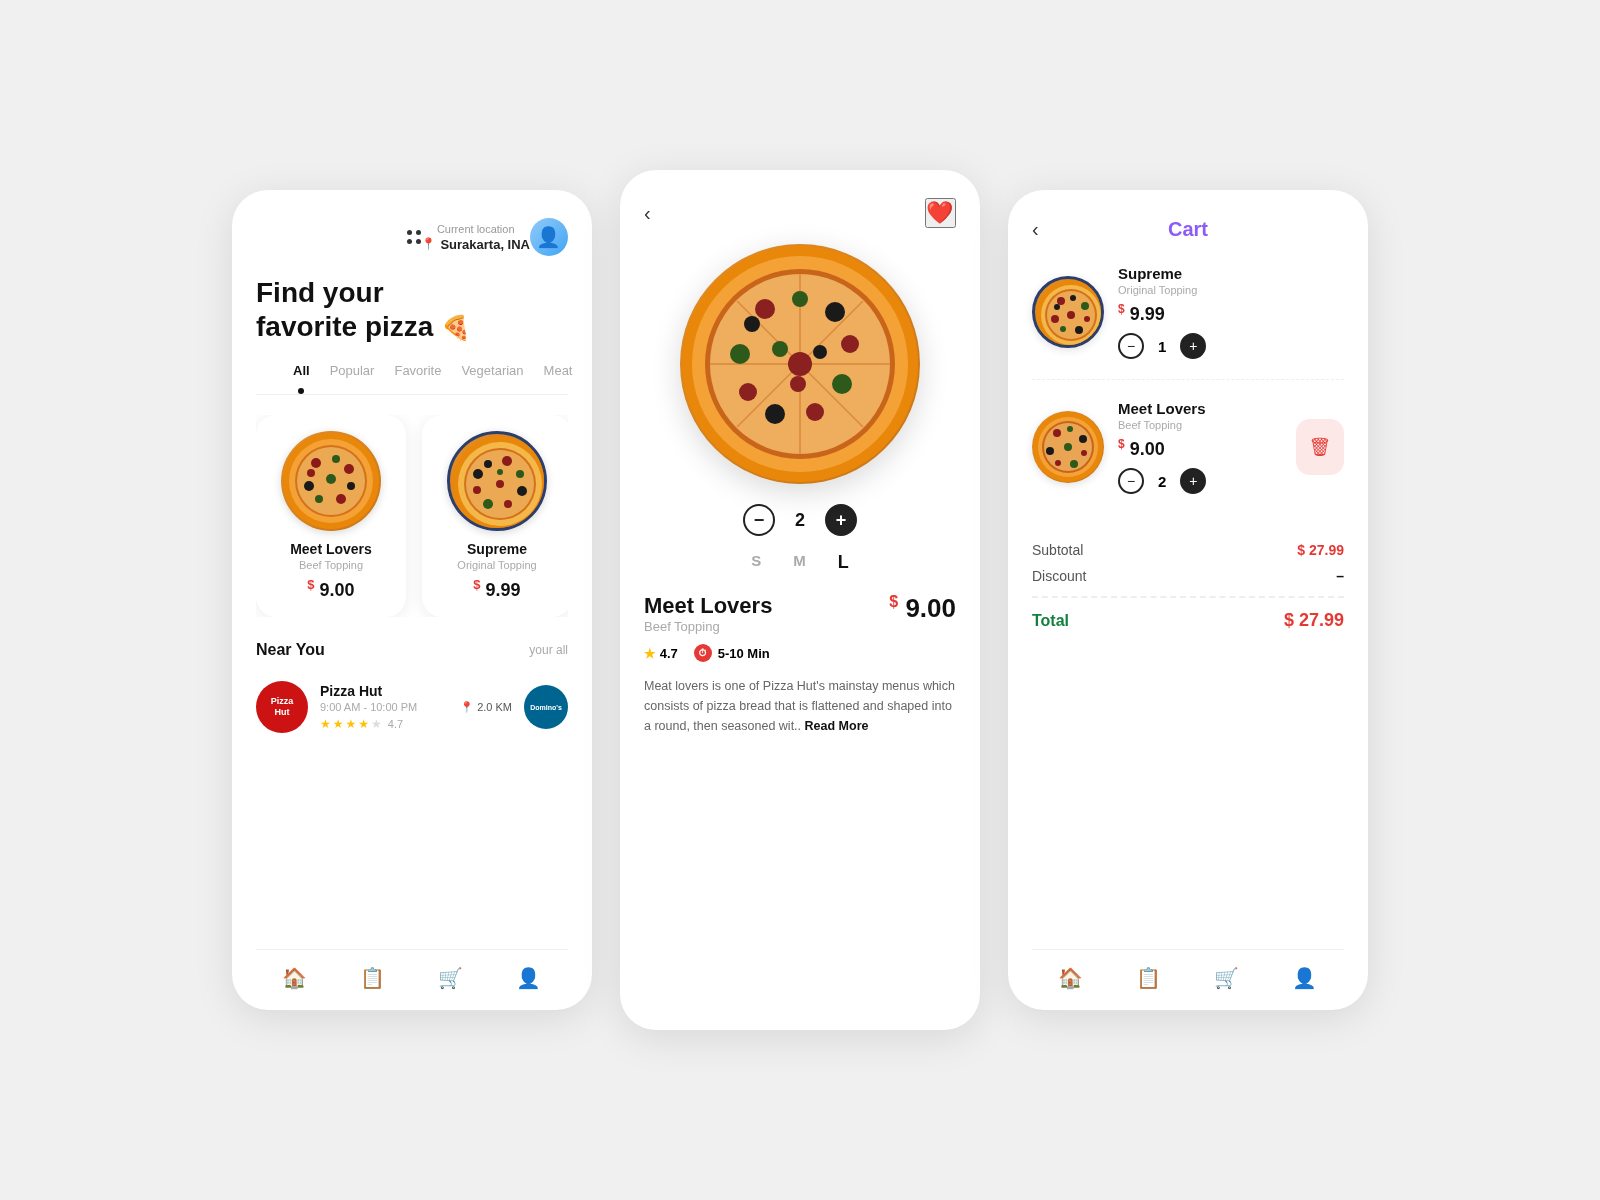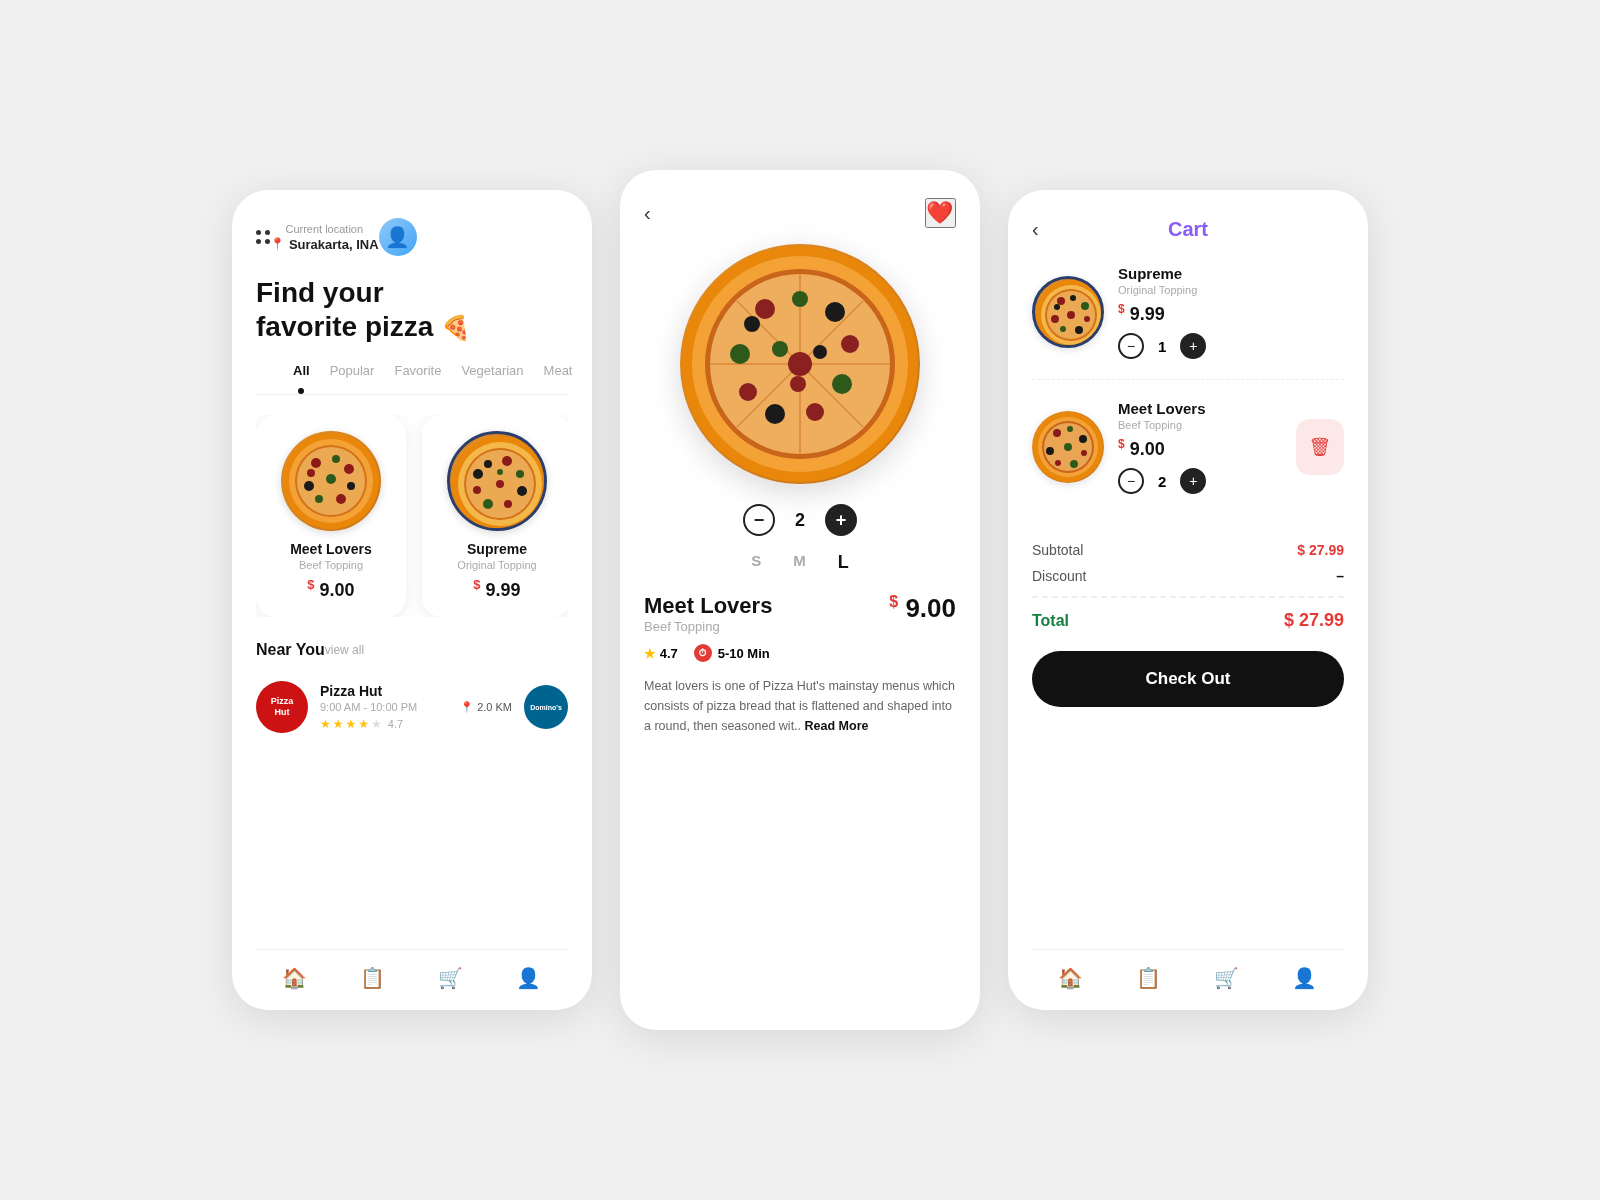--- a/index.html
+++ b/index.html
@@ -52,21 +52,21 @@
       height: 820px;
       padding: 28px 24px 20px;
       display: flex;
       flex-direction: column;
     }
 
     
     .header-row {
       display: flex;
       align-items: center;
-      justify-content: flex-start;
+      justify-content: flex-end;
       margin-bottom: 20px;
     }
 
     .dots-menu {
       display: flex;
       flex-direction: column;
       gap: 4px;
     }
     .dots-menu span {
       display: flex;
@@ -215,21 +215,21 @@
     .pizza-price .dollar {
       color: #e53935;
       font-size: 13px;
       font-weight: 700;
       vertical-align: super;
     }
 
     
     .section-header {
       display: flex;
-      justify-content: flex-start;
+      justify-content: space-between;
       align-items: center;
       margin-bottom: 12px;
     }
     .section-title {
       font-size: 16px;
       font-weight: 700;
       color: #111;
     }
     .view-all {
       font-size: 12px;
@@ -745,21 +745,21 @@
         <div class="pizza-topping-label">Original Topping</div>
         <div class="pizza-price">
           <span class="dollar">$</span>
           <span>9.99</span>
         </div>
       </div>
     </div>
 
     <div class="section-header">
       <span class="section-title">Near You</span>
-      <span class="view-all">view all</span>
+      <span class="view-all">your all</span>
     </div>
     <div class="restaurant-item">
       <div class="restaurant-logo">
         <div class="restaurant-logo-text">Pizza<br>Hut</div>
       </div>
       <div class="restaurant-info">
         <div class="restaurant-name">Pizza Hut</div>
         <div class="restaurant-hours">9:00 AM - 10:00 PM</div>
         <div class="stars">
           <span class="star">★</span>
@@ -956,21 +956,20 @@
       </div>
       <div class="summary-row">
         <span class="summary-label">Discount</span>
         <span class="summary-value">–</span>
       </div>
       <hr class="divider-dash">
       <div class="total-row">
         <span class="total-label">Total</span>
         <span class="total-value">$ 27.99</span>
       </div>
-      <button class="checkout-btn">Check Out</button>
     </div>
 
     <div class="bottom-nav">
       <div class="nav-item">
         <span class="nav-icon inactive">🏠</span>
       </div>
       <div class="nav-item">
         <span class="nav-icon inactive">📋</span>
       </div>
       <div class="nav-item">

